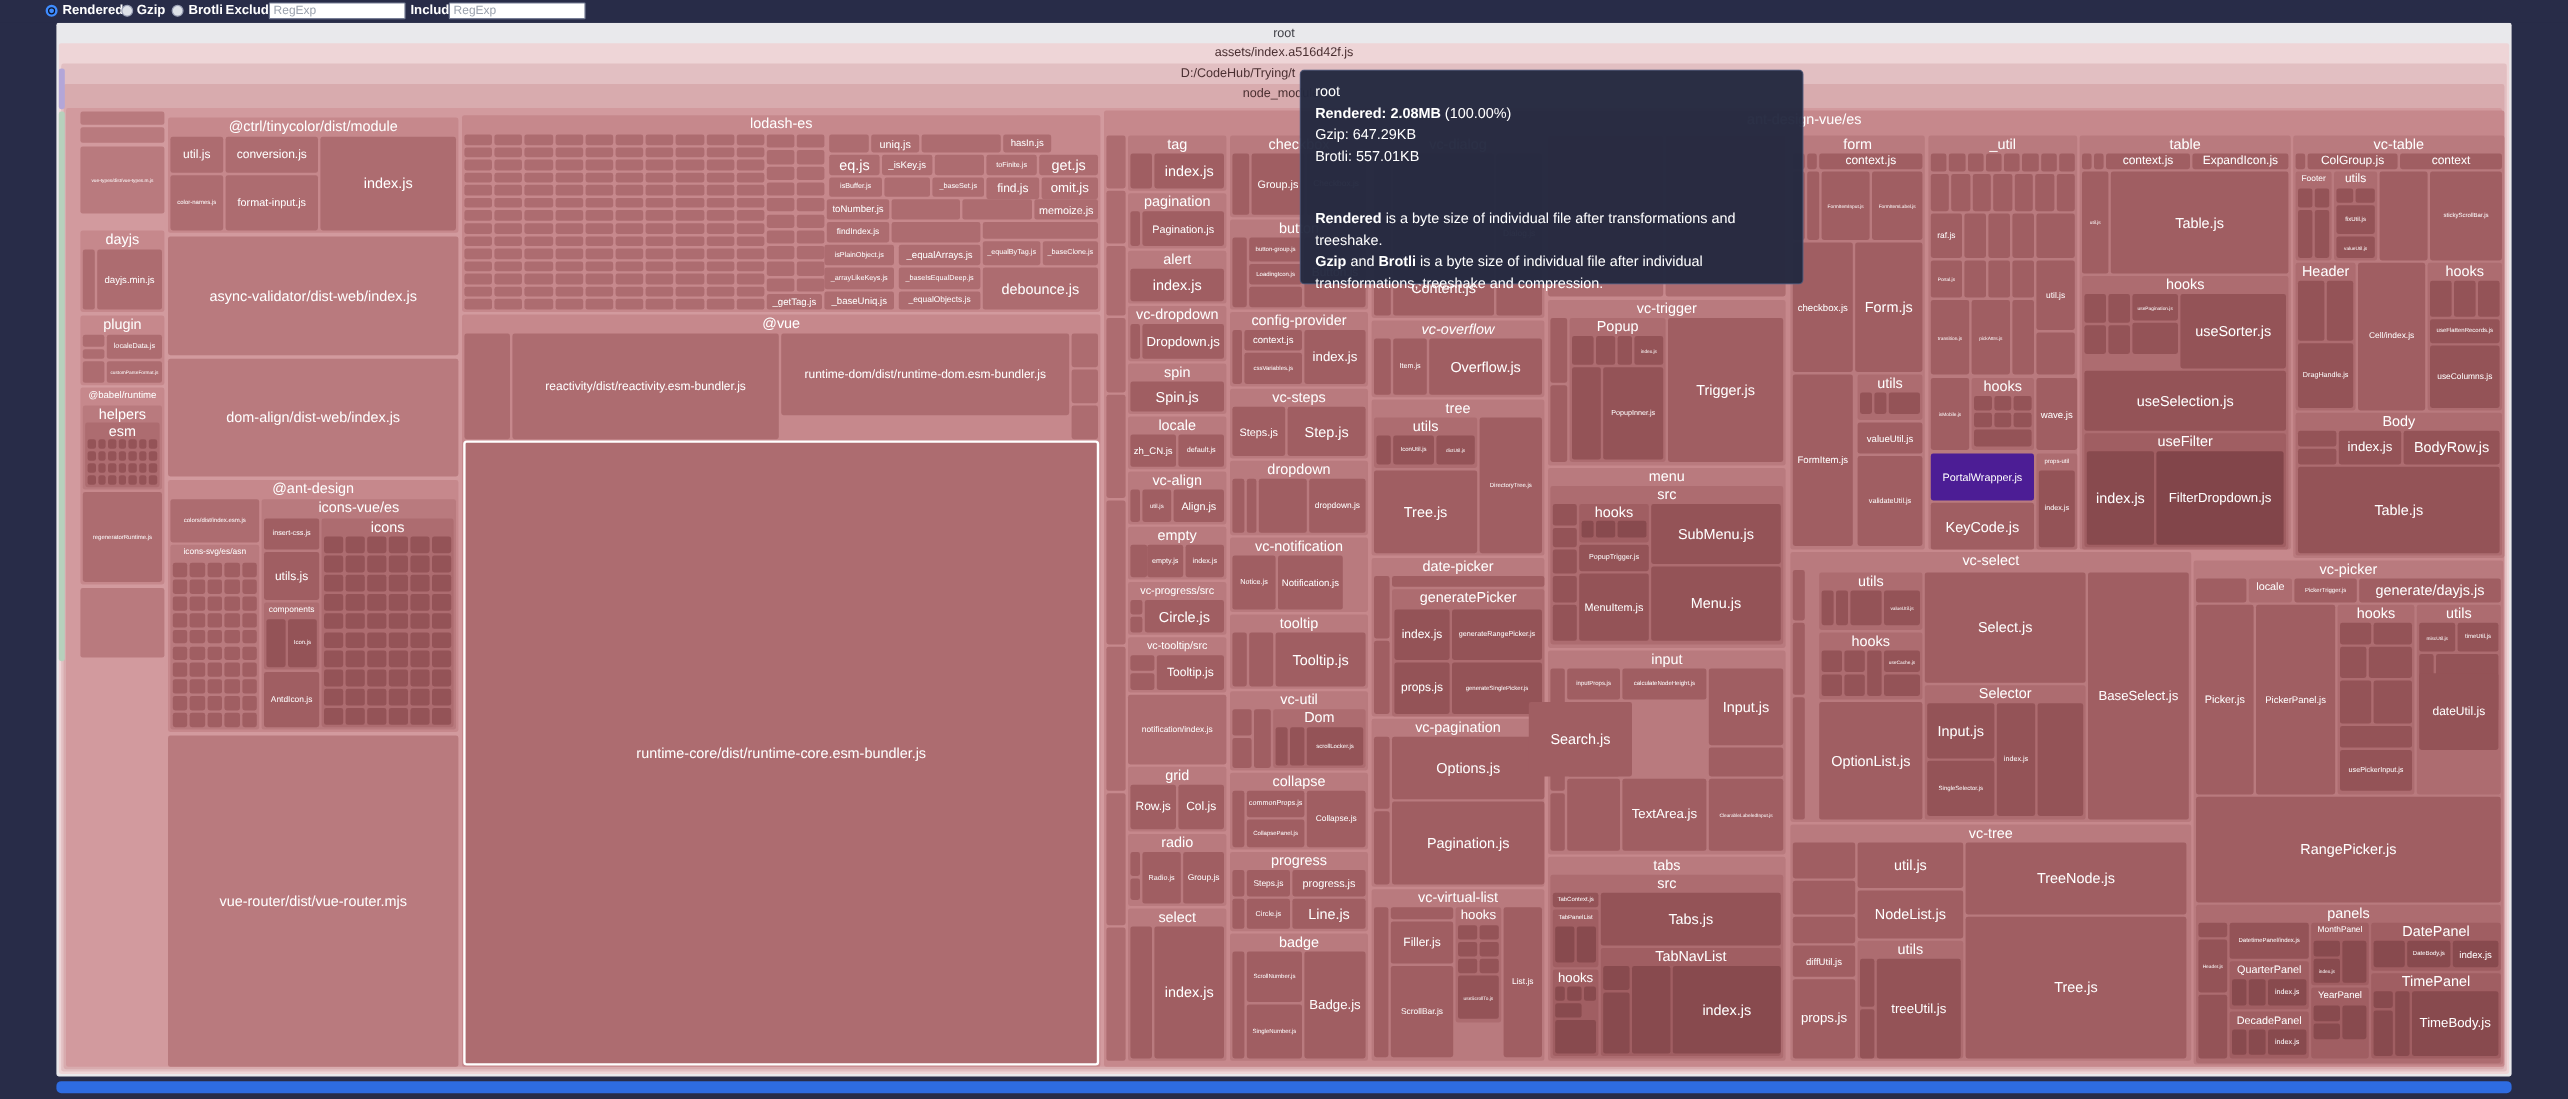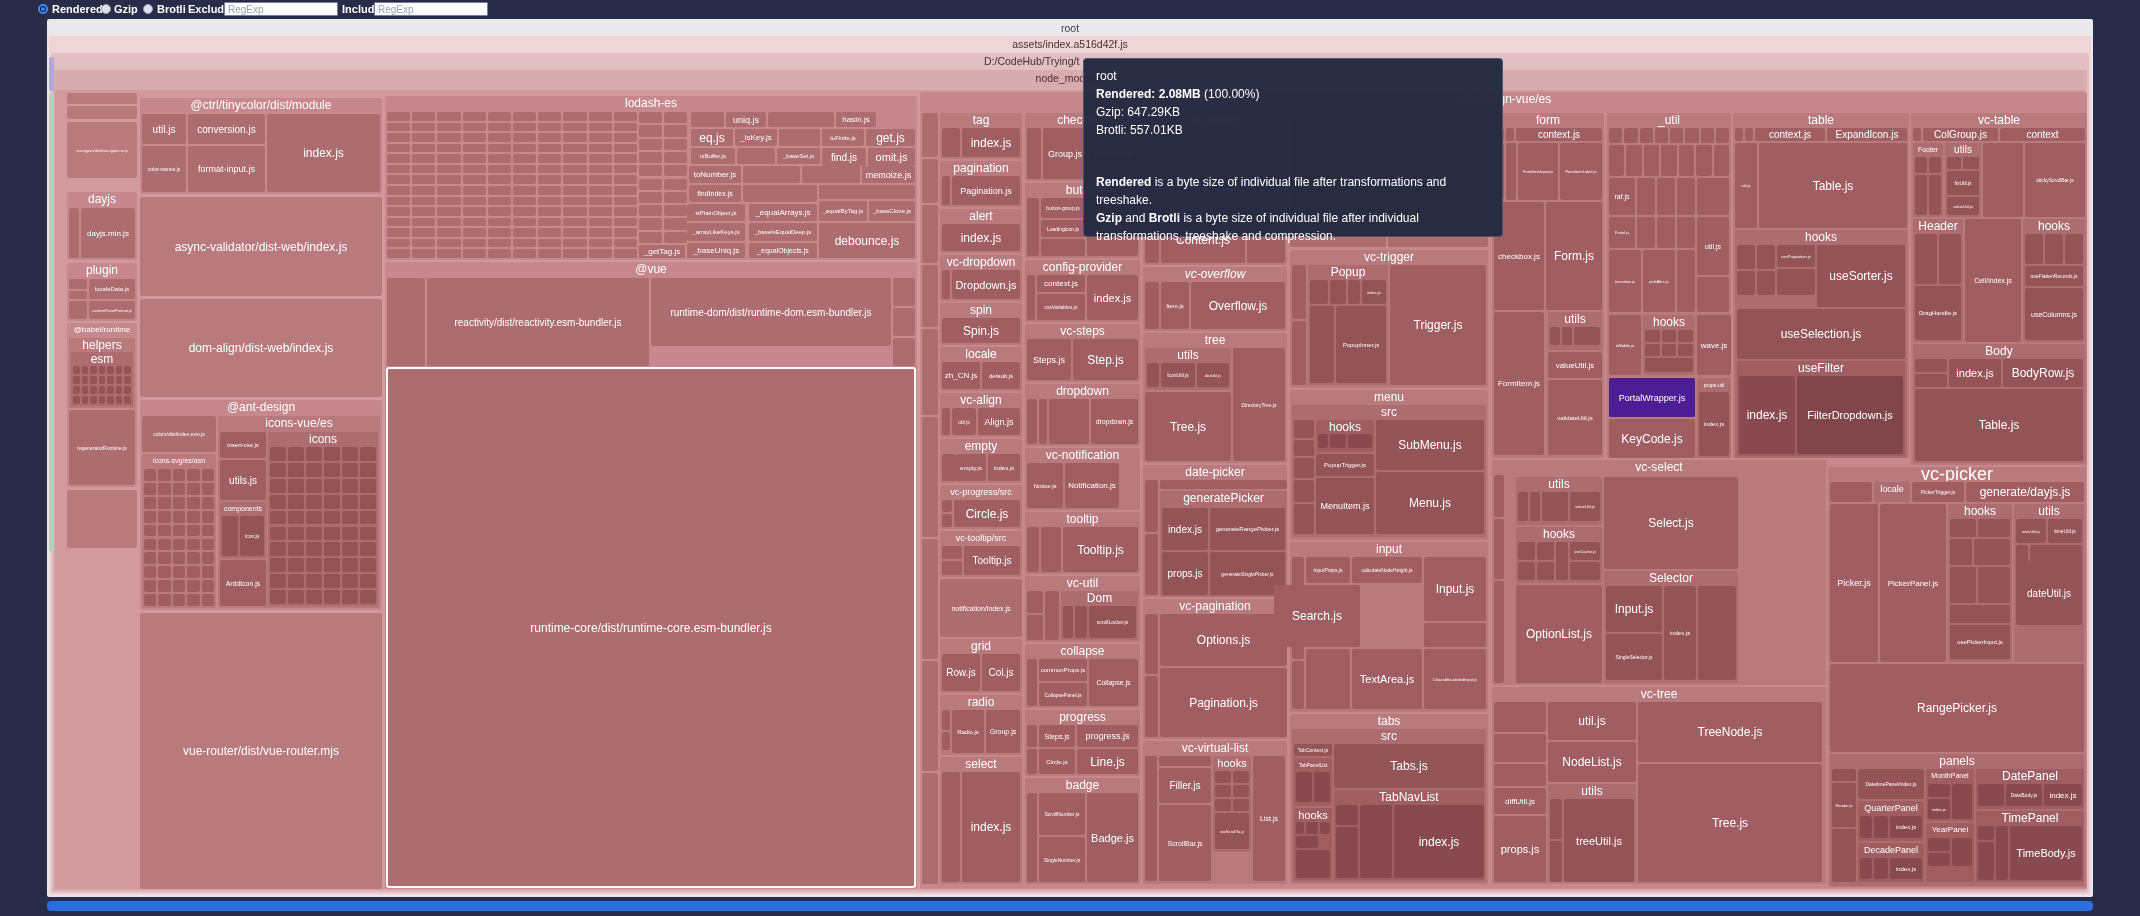--- a/index.html
+++ b/index.html
@@ -1274,20 +1274,23 @@
       <div class="tm" style="left: 1606px; top: 586px; width: 56px; height: 46px; background: rgb(148, 83, 87);">
         <div class="tml" style="font-size: 12px;">Input.js</div>
       </div>
       <div class="tm" style="left: 1606px; top: 634px; width: 56px; height: 46px; background: rgb(148, 83, 87);">
         <div class="tml" style="font-size: 5px;">SingleSelector.js</div>
       </div>
       <div class="tm" style="left: 1664px; top: 586px; width: 32px; height: 94px; background: rgb(148, 83, 87);">
         <div class="tml" style="font-size: 6px;">index.js</div>
       </div>
       <div class="tm" style="left: 1698px; top: 586px; width: 38px; height: 94px; background: rgb(148, 83, 87);"></div>
+      <div class="tm" style="left: 1740px; top: 477px; width: 84px; height: 206px; background: rgb(160, 94, 98);">
+        <div class="tml" style="font-size: 11px;">BaseSelect.js</div>
+      </div>
       <div class="tm" style="left: 1492px; top: 687px; width: 334px; height: 197px; background: rgb(185, 122, 126);">
         <div class="tmh" style="font-size: 12px;">vc-tree</div>
       </div>
       <div class="tm" style="left: 1494px; top: 702px; width: 52px; height: 30px; background: rgb(160, 94, 98);"></div>
       <div class="tm" style="left: 1494px; top: 734px; width: 52px; height: 28px; background: rgb(160, 94, 98);"></div>
       <div class="tm" style="left: 1494px; top: 764px; width: 52px; height: 22px; background: rgb(160, 94, 98);"></div>
       <div class="tm" style="left: 1494px; top: 788px; width: 52px; height: 26px; background: rgb(160, 94, 98);">
         <div class="tml" style="font-size: 8px;">diffUtil.js</div>
       </div>
       <div class="tm" style="left: 1494px; top: 816px; width: 52px; height: 66px; background: rgb(160, 94, 98);">
@@ -1307,21 +1310,21 @@
       <div class="tm" style="left: 1564px; top: 799px; width: 70px; height: 83px; background: rgb(148, 83, 87);">
         <div class="tml" style="font-size: 11px;">treeUtil.js</div>
       </div>
       <div class="tm" style="left: 1638px; top: 702px; width: 184px; height: 60px; background: rgb(160, 94, 98);">
         <div class="tml" style="font-size: 12px;">TreeNode.js</div>
       </div>
       <div class="tm" style="left: 1638px; top: 764px; width: 184px; height: 118px; background: rgb(160, 94, 98);">
         <div class="tml" style="font-size: 12px;">Tree.js</div>
       </div>
       <div class="tm" style="left: 1828px; top: 467px; width: 258px; height: 420px; background: rgb(185, 122, 126);">
-        <div class="tmh" style="font-size: 18px;">vc-picker</div>
+        <div class="tmh" style="font-size: 12px;">vc-picker</div>
       </div>
       <div class="tm dash" style="left: 1830px; top: 482px; width: 42px; height: 20px; background: rgb(160, 94, 98);"></div>
       <div class="tm" style="left: 1874px; top: 482px; width: 36px; height: 20px; background: rgb(173, 108, 112);">
         <div class="tmh" style="font-size: 9px;">locale</div>
       </div>
       <div class="tm" style="left: 1912px; top: 482px; width: 52px; height: 20px; background: rgb(160, 94, 98);">
         <div class="tml" style="font-size: 5px;">PickerTrigger.js</div>
       </div>
       <div class="tm" style="left: 1966px; top: 482px; width: 118px; height: 20px; background: rgb(160, 94, 98);">
         <div class="tml" style="font-size: 12px;">generate/dayjs.js</div>

